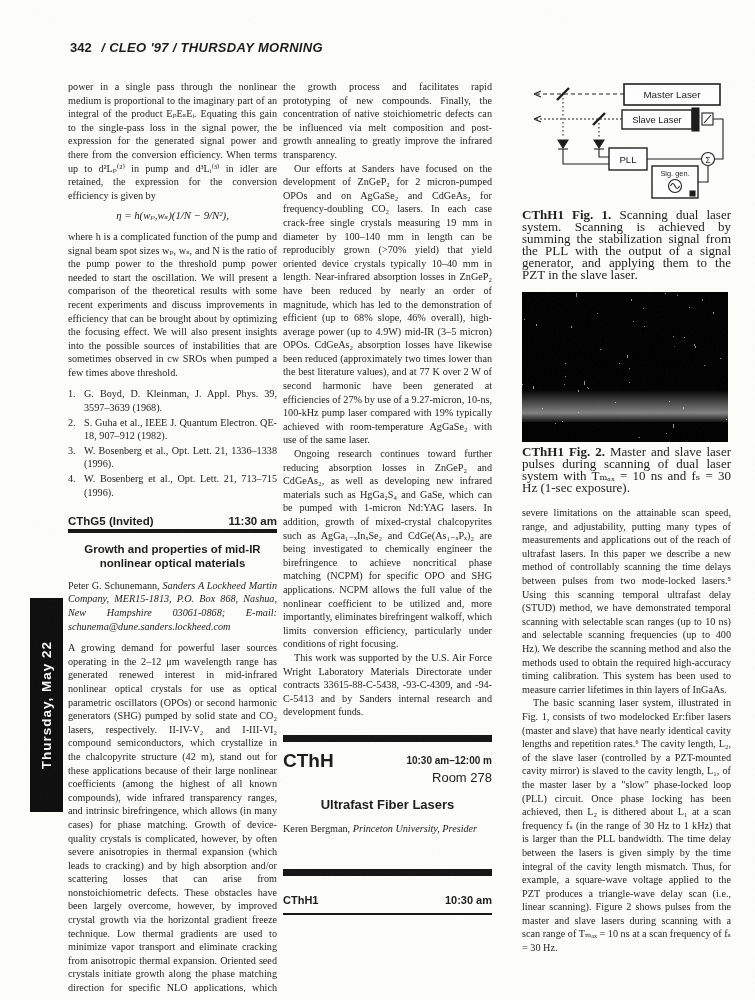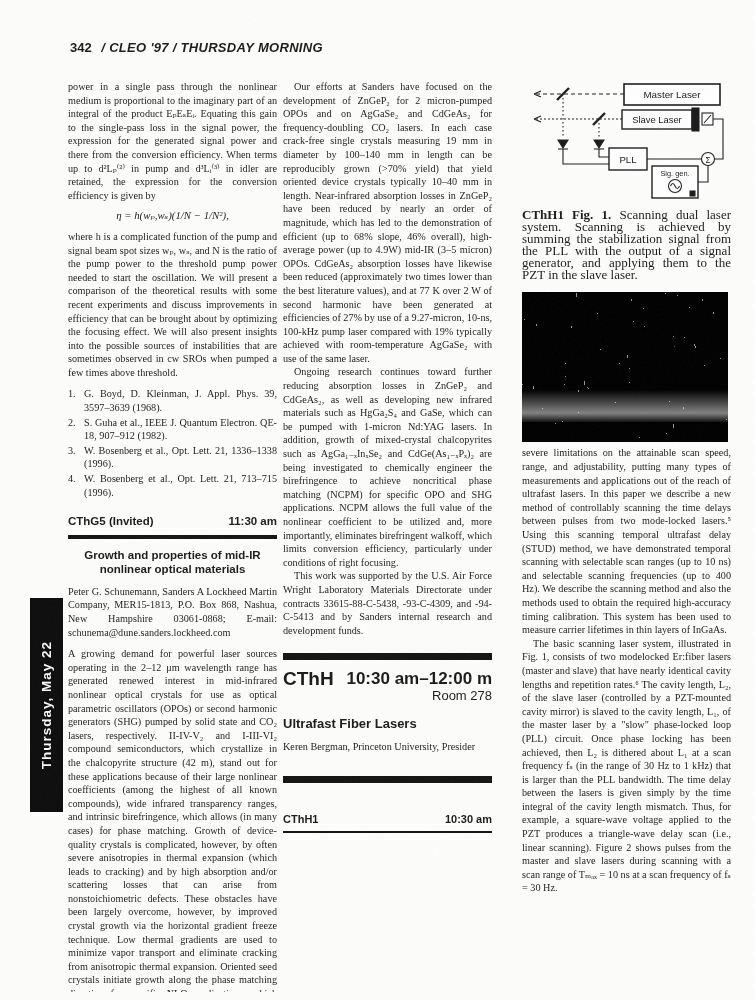--- a/index.html
+++ b/index.html
@@ -21,35 +21,35 @@
   .col1{left:68px;} .col2{left:283px;} .col3{left:522px;top:78px;height:914px;}
   p{margin:0;}
   .ind{text-indent:11px;}
   .equation{text-align:center;font-style:italic;margin:7px 0;font-size:10.8px;}
   .refs{margin-top:8px;}
   .ref{display:flex;margin-bottom:1px;}
   .refnum{flex:0 0 16px;}
   .reftext{flex:1;text-align:justify;}
   .sess-hdr,.sub-hdr{display:flex;justify-content:space-between;align-items:baseline;
         font-family:"Liberation Sans","DejaVu Sans",sans-serif;font-weight:700;font-size:11.5px;}
-  .sess-hdr{margin-top:16px;padding-bottom:6px;border-bottom:4px solid #151515;}
-  .sub-hdr{margin-top:30px;padding-bottom:5px;border-bottom:2.5px solid #151515;font-size:11px;}
+  .sess-hdr{margin-top:16px;border-bottom:4px solid #151515;}
+  .sub-hdr{margin-top:18px;padding-bottom:5px;border-bottom:2.5px solid #151515;font-size:11px;}
   .paper-title{font-family:"Liberation Sans","DejaVu Sans",sans-serif;font-weight:700;font-size:11.5px;
         line-height:14.5px;margin:9px 0 8px;text-align:center;}
   .authors{margin-bottom:8px;}
-  .auth-affil,.it{}
+  .auth-affil,.it{font-style:italic;}
   .bar{height:7px;background:#141414;margin-top:16px;}
   .sess-block{padding:12px 0 4px;}
   .sess-row{display:flex;justify-content:space-between;align-items:flex-start;}
   .bigcode{font-family:"Liberation Sans","DejaVu Sans",sans-serif;font-weight:700;font-size:19px;}
   .sess-right{text-align:right;font-family:"Liberation Sans","DejaVu Sans",sans-serif;}
-  .time-big{font-weight:700;font-size:17px;}
+  .time-big{font-weight:700;font-size:10px;}
   .room{font-size:13px;margin-top:3px;}
-  .sess-title{font-family:"Liberation Sans","DejaVu Sans",sans-serif;font-weight:700;font-size:13px;margin:14px 0 10px;text-align:left;}
-  .presider{margin-bottom:2px;}
+  .sess-title{font-family:"Liberation Sans","DejaVu Sans",sans-serif;font-weight:700;font-size:13px;margin:14px 0 10px;text-align:center;}
+  .presider{margin-bottom:14px;}
   .caption{font-size:13px;line-height:11.9px;text-align:justify;margin:4px 0 12px;}
   .cap-label{font-weight:700;}
   .fig-diagram{display:block;margin-bottom:2px;}
   .photo{display:block;margin:2px 0 4px;}
   .noise-overlay{position:absolute;left:0;top:0;pointer-events:none;opacity:.035;}
 </style>
 </head>
 <body>
 
 <div class="page">
@@ -58,21 +58,21 @@
     <span class="pgnum">342</span>
     <span class="runhead">/ CLEO '97 / THURSDAY MORNING</span>
   </div>
 
   <div class="day-tab">
     <span>Thursday, May 22</span>
   </div>
 
   <div class="col col1">
     <p>power in a single pass through the nonlinear medium is proportional to the imaginary part of an integral of the product EₚEₛEᵢ. Equating this gain to the single-pass loss in the signal power, the expression for the generated signal power and there from the conversion efficiency. When terms up to d²Lₚ⁽²⁾ in pump and d³Lᵢ⁽³⁾ in idler are retained, the expression for the conversion efficiency is given by</p>
-    <div class="equation">η = h(wₚ,wₛ)(1/N − 1/N²),</div>
+    <div class="equation">η = h(wₚ,wₛ)(1/N − 9/N²),</div>
     <p>where h is a complicated function of the pump and signal beam spot sizes wₚ, wₛ, and N is the ratio of the pump power to the threshold pump power needed to start the oscillation. We will present a comparison of the theoretical results with some recent experiments and discuss improvements in efficiency that can be brought about by optimizing the focusing effect. We will also present insights into the possible sources of instabilities that are sometimes observed in cw SROs when pumped a few times above threshold.</p>
 
     <div class="refs">
       <div class="ref">
         <span class="refnum">1.</span>
         <span class="reftext">G. Boyd, D. Kleinman, J. Appl. Phys. 39, 3597–3639 (1968).</span>
       </div>
       <div class="ref">
         <span class="refnum">2.</span>
         <span class="reftext">S. Guha et al., IEEE J. Quantum Electron. QE-18, 907–912 (1982).</span>
@@ -93,20 +93,21 @@
     </div>
     <h3 class="paper-title">Growth and properties of mid-IR nonlinear optical materials</h3>
     <p class="authors">
       <span>Peter G. Schunemann,</span>
       <span class="auth-affil">Sanders A Lockheed Martin Company, MER15-1813, P.O. Box 868, Nashua, New Hampshire 03061-0868; E-mail: schunema@dune.sanders.lockheed.com</span>
     </p>
     <p>A growing demand for powerful laser sources operating in the 2–12 μm wavelength range has generated renewed interest in mid-infrared nonlinear optical crystals for use as optical parametric oscillators (OPOs) or second harmonic generators (SHG) pumped by solid state and CO₂ lasers, respectively. II-IV-V₂ and I-III-VI₂ compound semiconductors, which crystallize in the chalcopyrite structure (42 m), stand out for these applications because of their large nonlinear coefficients (among the highest of all known compounds), wide infrared transparency ranges, and intrinsic birefringence, which allows (in many cases) for phase matching. Growth of device-quality crystals is complicated, however, by often severe anisotropies in thermal expansion (which leads to cracking) and by high absorption and/or scattering losses that can arise from nonstoichiometric defects. These obstacles have been largely overcome, however, by improved crystal growth via the horizontal gradient freeze technique. Low thermal gradients are used to minimize vapor transport and eliminate cracking from anisotropic thermal expansion. Oriented seed crystals initiate growth along the phase matching direction for specific NLO applications, which simplifies device fabrication and maximizes sample yield per boule. A transparent furnace allows for visual monitoring and control over</p>
   </div>
 
   <div class="col col2">
+    <p>the growth process and facilitates rapid prototyping of new compounds. Finally, the concentration of native stoichiometric defects can be influenced via melt composition and post-growth annealing to greatly improve the infrared transparency.</p>
     <p class="ind">Our efforts at Sanders have focused on the development of ZnGeP₂ for 2 micron-pumped OPOs and on AgGaSe₂ and CdGeAs₂ for frequency-doubling CO₂ lasers. In each case crack-free single crystals measuring 19 mm in diameter by 100–140 mm in length can be reproducibly grown (&gt;70% yield) that yield oriented device crystals typically 10–40 mm in length. Near-infrared absorption losses in ZnGeP₂ have been reduced by nearly an order of magnitude, which has led to the demonstration of efficient (up to 68% slope, 46% overall), high-average power (up to 4.9W) mid-IR (3–5 micron) OPOs. CdGeAs₂ absorption losses have likewise been reduced (approximately two times lower than the best literature values), and at 77 K over 2 W of second harmonic have been generated at efficiencies of 27% by use of a 9.27-micron, 10-ns, 100-kHz pump laser compared with 19% typically achieved with room-temperature AgGaSe₂ with use of the same laser.</p>
     <p class="ind">Ongoing research continues toward further reducing absorption losses in ZnGeP₂ and CdGeAs₂, as well as developing new infrared materials such as HgGa₂S₄ and GaSe, which can be pumped with 1-micron Nd:YAG lasers. In addition, growth of mixed-crystal chalcopyrites such as AgGa₁₋ₓInₓSe₂ and CdGe(As₁₋ₓPₓ)₂ are being investigated to chemically engineer the birefringence to achieve noncritical phase matching (NCPM) for specific OPO and SHG applications. NCPM allows the full value of the nonlinear coefficient to be utilized and, more importantly, eliminates birefringent walkoff, which limits conversion efficiency, particularly under conditions of right focusing.</p>
     <p class="ind">This work was supported by the U.S. Air Force Wright Laboratory Materials Directorate under contracts 33615-88-C-5438, -93-C-4309, and -94-C-5413 and by Sanders internal research and development funds.</p>
 
     <div class="bar"></div>
     <div class="sess-block">
       <div class="sess-row">
         <span class="bigcode">CThH</span>
         <span class="sess-right">
           <span class="time-big" style="display:block">10:30 am–12:00 m</span>
@@ -218,20 +219,24 @@
           <stop offset="0.72" stop-color="#ffffff" stop-opacity="0.85"></stop>
           <stop offset="1" stop-color="#ffffff" stop-opacity="0.1"></stop>
         </linearGradient>
       </defs>
       <rect width="206" height="150" fill="#050505"></rect>
       <rect width="206" height="150" filter="url(#nzA)" opacity="0.85"></rect>
       <rect width="206" height="150" filter="url(#nzB)" opacity="0.55"></rect>
       <rect y="98" width="206" height="32" fill="url(#band)" opacity="0.6"></rect>
     </svg>
 
+    <p class="caption">
+      <span class="cap-label">CThH1 Fig. 2.</span>
+      <span>Master and slave laser pulses during scanning of dual laser system with Tₘₐₓ = 10 ns and fₛ = 30 Hz (1-sec exposure).</span>
+    </p>
 
     <p>severe limitations on the attainable scan speed, range, and adjustability, putting many types of measurements and applications out of the reach of ultrafast lasers. In this paper we describe a new method of controllably scanning the time delays between pulses from two mode-locked lasers.⁵ Using this scanning temporal ultrafast delay (STUD) method, we have demonstrated temporal scanning with selectable scan ranges (up to 10 ns) and selectable scanning frequencies (up to 400 Hz). We describe the scanning method and also the methods used to obtain the required high-accuracy timing calibration. This system has been used to measure carrier lifetimes in thin layers of InGaAs.</p>
     <p class="ind">The basic scanning laser system, illustrated in Fig. 1, consists of two modelocked Er:fiber lasers (master and slave) that have nearly identical cavity lengths and repetition rates.⁶ The cavity length, L₂, of the slave laser (controlled by a PZT-mounted cavity mirror) is slaved to the cavity length, L₁, of the master laser by a "slow" phase-locked loop (PLL) circuit. Once phase locking has been achieved, then L₂ is dithered about L₁ at a scan frequency fₛ (in the range of 30 Hz to 1 kHz) that is larger than the PLL bandwidth. The time delay between the lasers is given simply by the time integral of the cavity length mismatch. Thus, for example, a square-wave voltage applied to the PZT produces a triangle-wave delay scan (i.e., linear scanning). Figure 2 shows pulses from the master and slave lasers during scanning with a scan range of Tₘₐₓ = 10 ns at a scan frequency of fₛ = 30 Hz.</p>
   </div>
 
   <svg class="noise-overlay" width="755" height="1000">
     <defs>
       <filter id="pageNz">
           <feTurbulence type="fractalNoise" baseFrequency="0.5" numOctaves="2" seed="3"></feTurbulence>
           <feColorMatrix type="saturate" values="0"></feColorMatrix>

